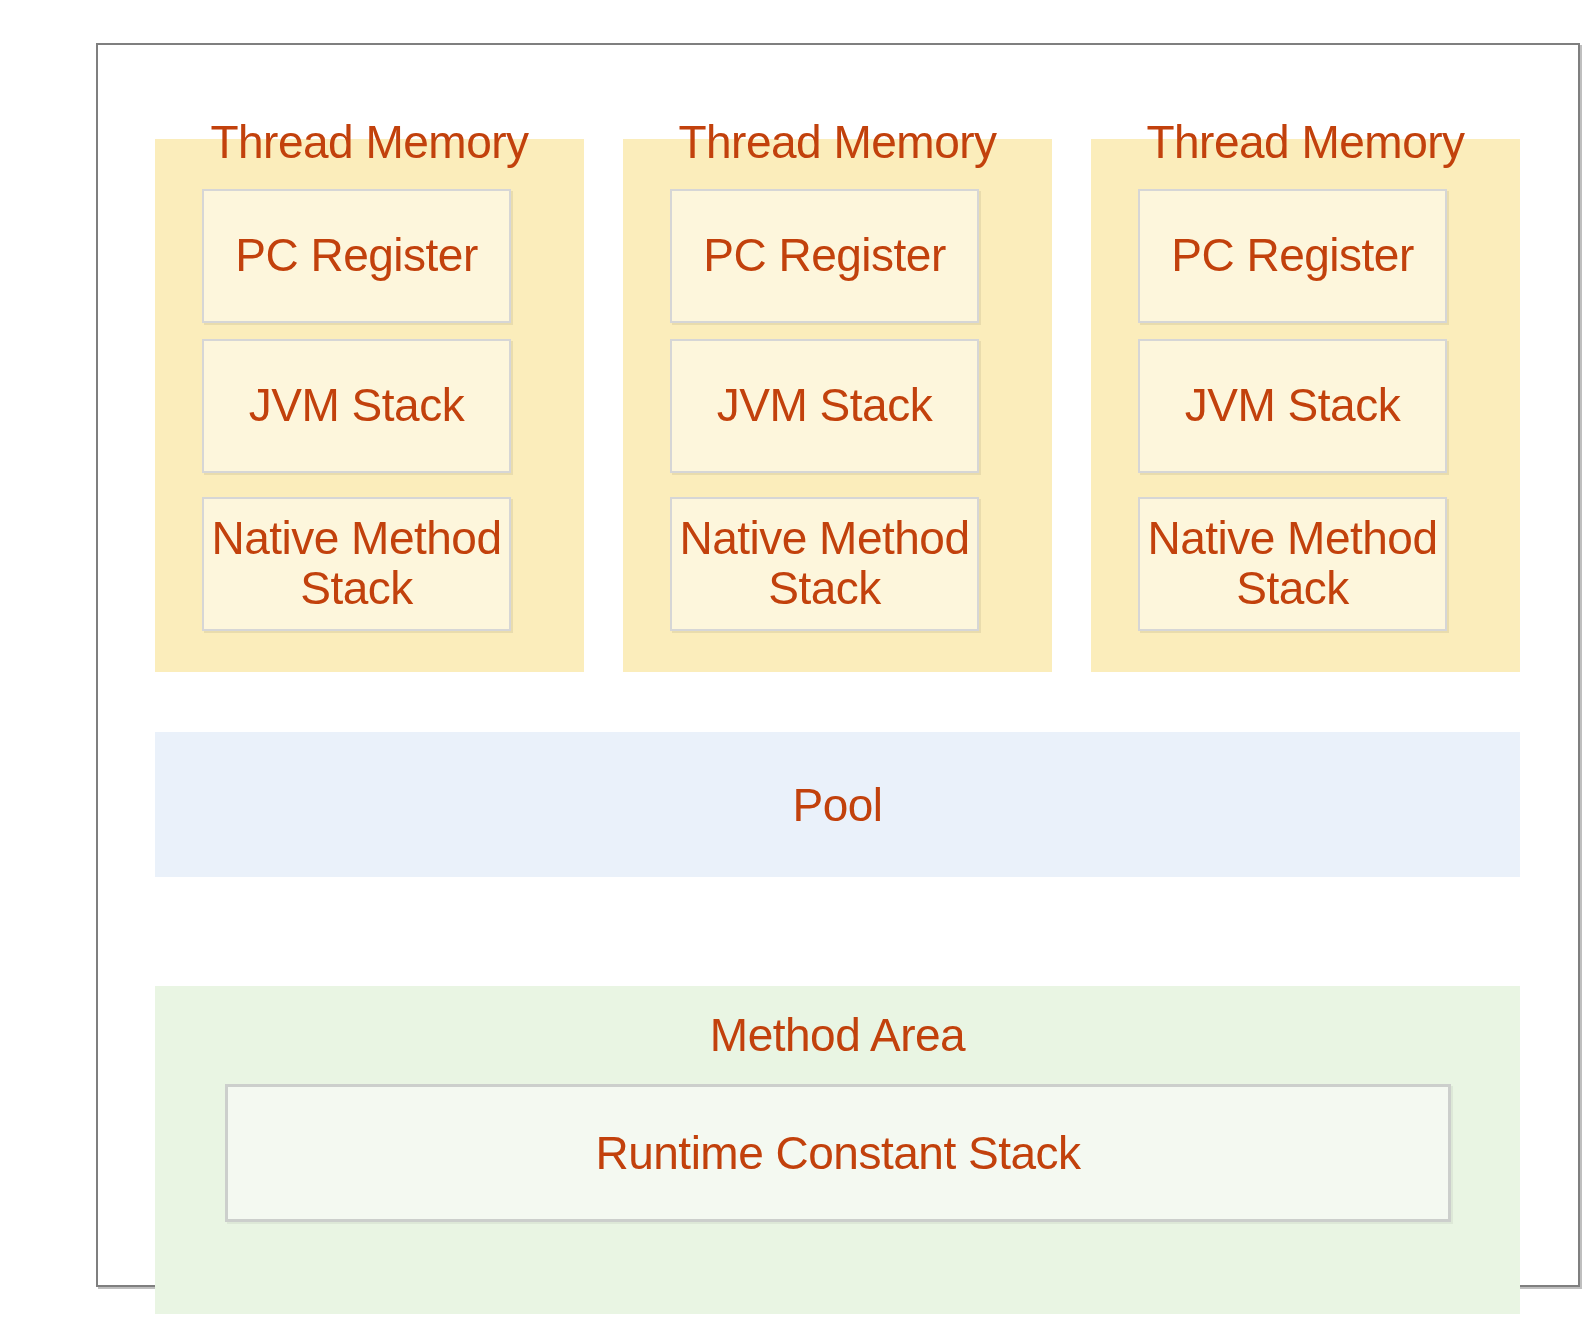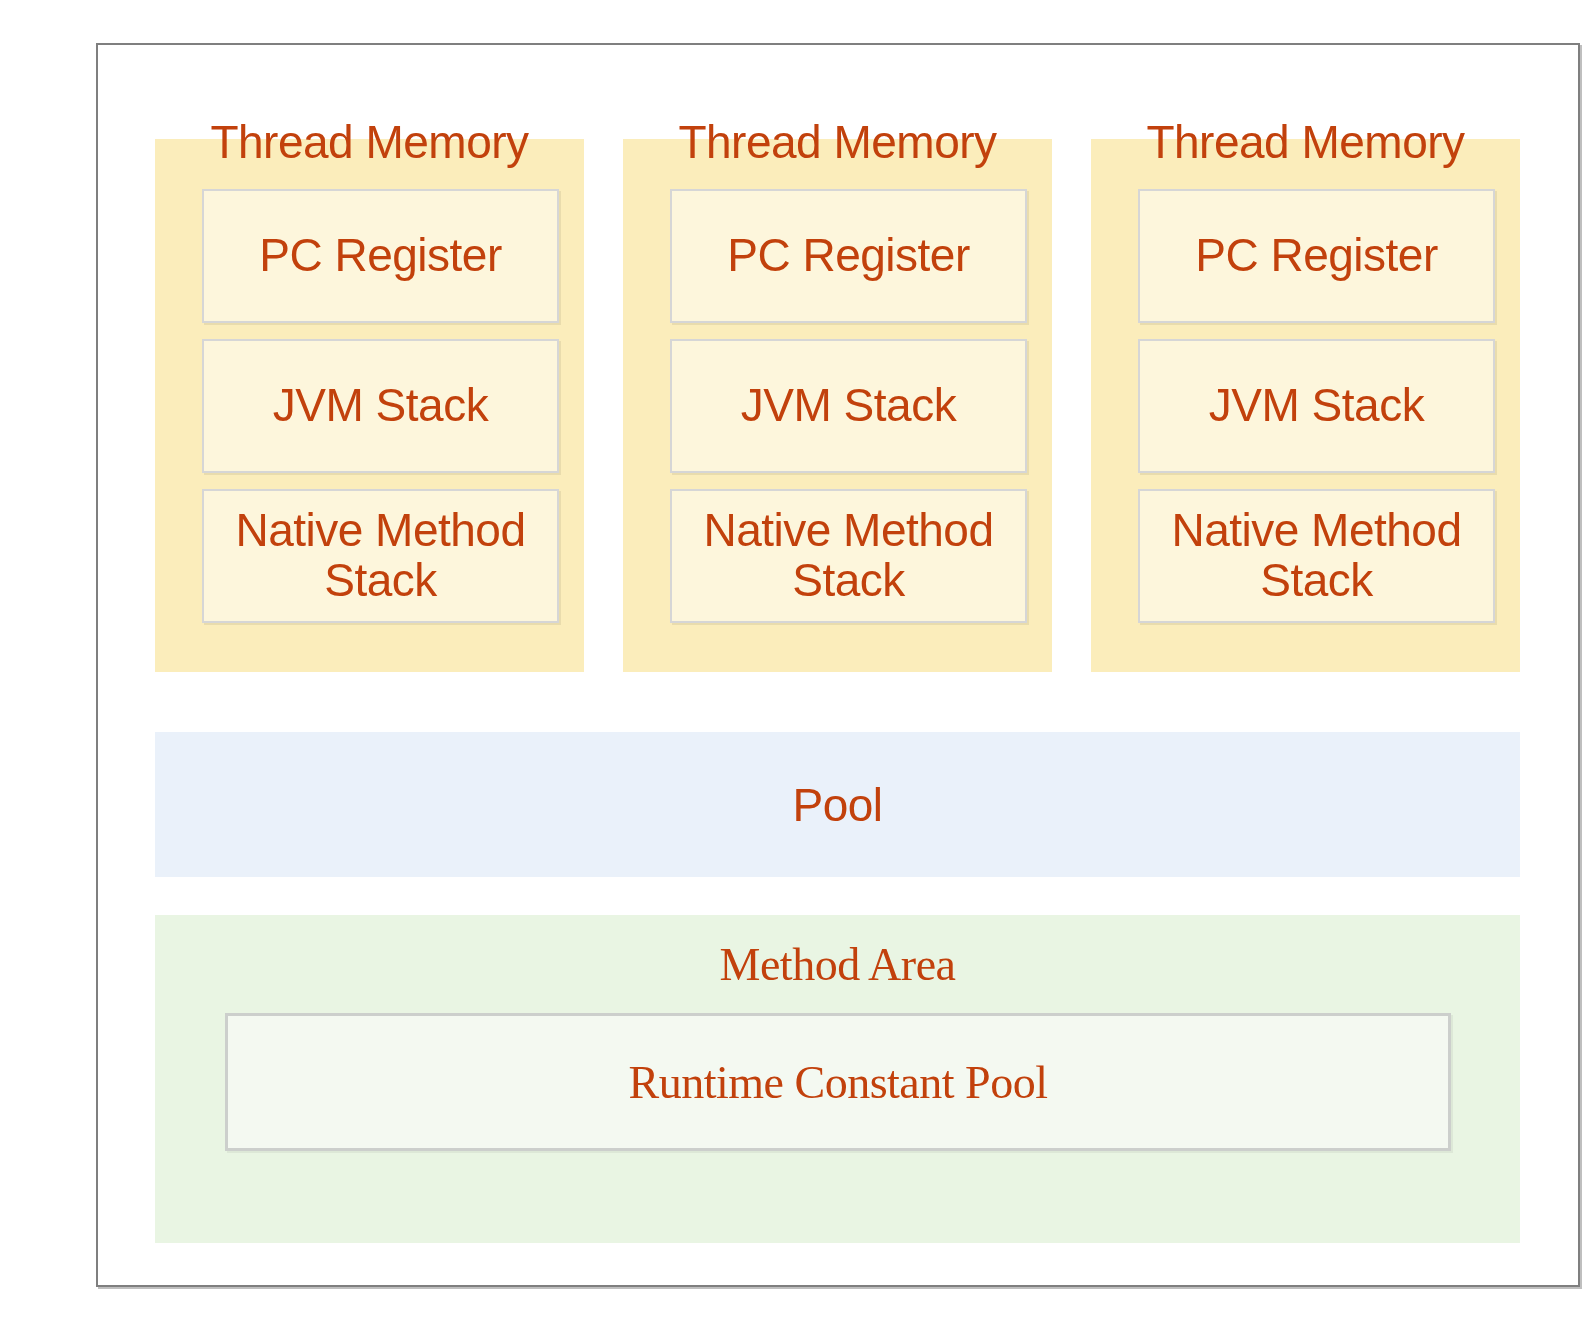--- a/index.html
+++ b/index.html
@@ -37,54 +37,53 @@
     width: 100%;
     text-align: center;
     font-size: 46px;
     line-height: 55px;
     letter-spacing: -0.5px;
     white-space: nowrap;
   }
   .tbox {
     position: absolute;
     left: 47px;
-    width: 357px; height: 134px;
+    width: 309px; height: 134px;
     box-sizing: border-box;
     background: #fdf6dc;
     border: 2px solid #d6d6d6;
     box-shadow: 2px 2px 0 rgba(0,0,0,0.07);
     display: flex;
     align-items: center;
     justify-content: center;
     text-align: center;
     font-size: 46px;
     line-height: 1.08;
     letter-spacing: -0.5px;
     padding: 8px 2px;
   }
   .tbox-0 { top: 50px; }
   .tbox-1 { top: 200px; }
-  .tbox-2 { top: 350px; }
+  .tbox-2 { top: 358px; }
   .heap {
     position: absolute;
     left: 107px; top: 732px;
     width: 1365px; height: 145px;
     background: #eaf1fa;
     display: flex;
     align-items: center;
     justify-content: center;
     font-size: 46px;
     letter-spacing: -0.5px;
   }
   .method-area {
     position: absolute;
-    left: 107px; top: 915px;
+    left: 107px; top: 986px;
     width: 1365px; height: 328px;
     background: #e9f5e3;
-    font-family: Liberation Serif, serif;
   }
   .method-area-title {
     position: absolute;
     top: 0; left: 0;
     width: 100%; height: 98px;
     display: flex;
     align-items: center;
     justify-content: center;
     font-size: 46px;
     letter-spacing: -0.5px;
@@ -131,16 +130,16 @@
     <div class="tbox tbox-2">Native Method Stack</div>
   </div>
 
   <div class="heap">
     <span>Pool</span>
   </div>
 
   <div class="method-area">
     <div class="method-area-title">Method Area</div>
     <div class="rcp">
-      <span>Runtime Constant Pool</span>
+      <span>Runtime Constant Stack</span>
     </div>
   </div>
 </div>
 
 </body></html>

